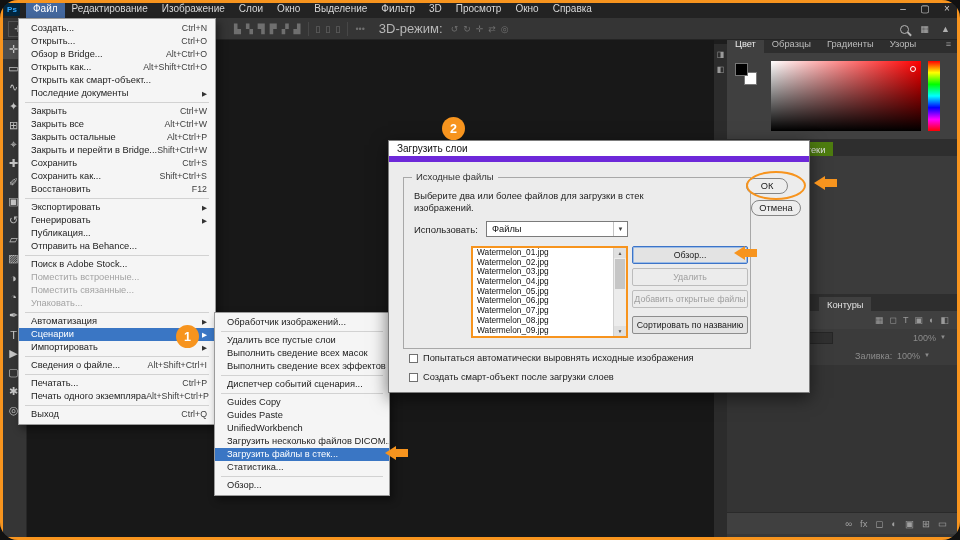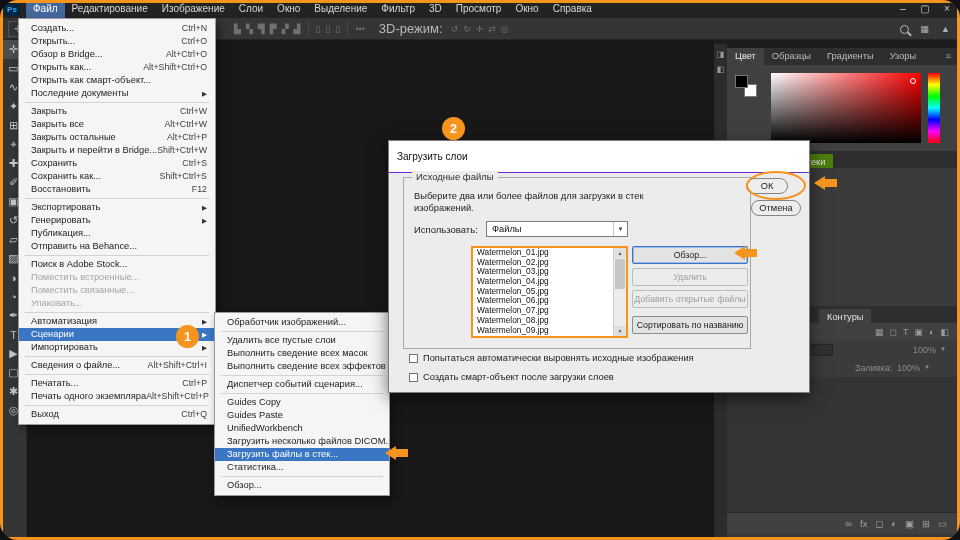--- a/index.html
+++ b/index.html
@@ -43,21 +43,21 @@
   .swatches .bg{position:absolute;right:0;bottom:0;width:11px;height:11px;background:#000;border:1px solid #8a8a8a;}
   .tb-extra1{position:absolute;top:472px;left:0;width:27px;text-align:center;color:#9a9a9a;font-size:10px;}
   .tb-extra2{position:absolute;top:490px;left:0;width:27px;text-align:center;color:#9a9a9a;font-size:10px;}
 
   
   .canvas{position:absolute;left:27px;top:40px;width:687px;bottom:0;background:#181818;}
   .sidestrip{position:absolute;left:714px;top:44px;width:13px;bottom:0;background:#2c2c2c;z-index:20;}
   .sidestrip span{display:block;width:13px;text-align:center;color:#9a9a9a;font-size:8px;margin-top:6px;}
 
   
-  .rightpanel{position:absolute;left:727px;top:48px;width:230px;bottom:0;background:#383838;z-index:20;}
+  .rightpanel{position:absolute;left:727px;top:36px;width:230px;bottom:0;background:#383838;z-index:20;}
   .rp-tabs1{position:absolute;left:0;top:0;right:0;height:17px;background:#2e2e2e;display:flex;}
   .rp-tab{padding:0 8px;line-height:17px;font-size:9.3px;color:#bdbdbd;white-space:nowrap;}
   .rp-tab.active{background:#404040;color:#ededed;}
   .rp-menu-ic{position:absolute;right:6px;top:0;line-height:17px;color:#9a9a9a;font-size:9px;}
   .rp-colorbody{position:absolute;left:0;top:17px;right:0;height:86px;background:#404040;}
   .mini-sw{position:absolute;left:8px;top:10px;width:22px;height:22px;}
   .mini-sw .f{position:absolute;left:0;top:0;width:13px;height:13px;background:#000;border:1px solid #777;z-index:2;}
   .mini-sw .b{position:absolute;right:0;bottom:0;width:13px;height:13px;background:#fff;border:1px solid #777;}
   .sv{position:absolute;left:44px;top:8px;width:150px;height:70px;
       background:linear-gradient(to top,#000,rgba(0,0,0,0)),linear-gradient(to right,#fff,#f00);}
@@ -92,21 +92,21 @@
   .menu-item .sc{margin-left:auto;font-size:8.8px;color:#3d3d3d;}
   .menu-item .caret{margin-left:auto;font-size:6.5px;color:#333;}
   .menu-item.disabled{color:#a3a3a3;align-items:flex-end;}
   .menu-item.highlight{background:#3a76c4;color:#fff;}
   .menu-item.highlight .sc,.menu-item.highlight .caret{color:#fff;}
   .menu-sep{height:1px;background:#d2d2d2;margin:2px 6px;}
 
   
   .dialog{position:absolute;left:388px;top:140px;width:422px;height:253px;background:#ececec;border:1px solid #7d7d7d;
           box-shadow:0 5px 16px rgba(0,0,0,.55);z-index:55;}
-  .dlg-title{height:32px;background:#fff;border-bottom:1px solid #6d28d9;display:flex;align-items:center;
+  .dlg-title{height:21px;background:#fff;border-bottom:6px solid #6d28d9;display:flex;align-items:center;
              padding-left:8px;font-size:10px;color:#111;}
   .groupbox{position:absolute;left:14px;top:36px;width:348px;height:172px;border:1px solid #a8a8a8;}
   .group-label{position:absolute;left:8px;top:-7px;background:#ececec;padding:0 4px;font-size:9.5px;color:#333;}
   .dlg-desc{position:absolute;left:10px;top:12px;width:280px;font-size:9.3px;color:#222;line-height:1.3;}
   .use-label{position:absolute;left:10px;top:46px;font-size:9.5px;color:#222;}
   .use-select{position:absolute;left:82px;top:43px;width:142px;height:16px;background:#fff;border:1px solid #7b7b7b;
               font-size:9.3px;color:#111;display:flex;align-items:center;padding-left:5px;}
   .use-select .dd{margin-left:auto;width:14px;height:100%;border-left:1px solid #c4c4c4;display:flex;align-items:center;justify-content:center;font-size:6px;color:#444;}
   .filelist{position:absolute;left:67px;top:68px;width:157px;height:92px;background:#fff;border:2px solid #f7941e;}
   .fl-rows{position:absolute;left:0;top:0;right:13px;bottom:0;overflow:hidden;}

